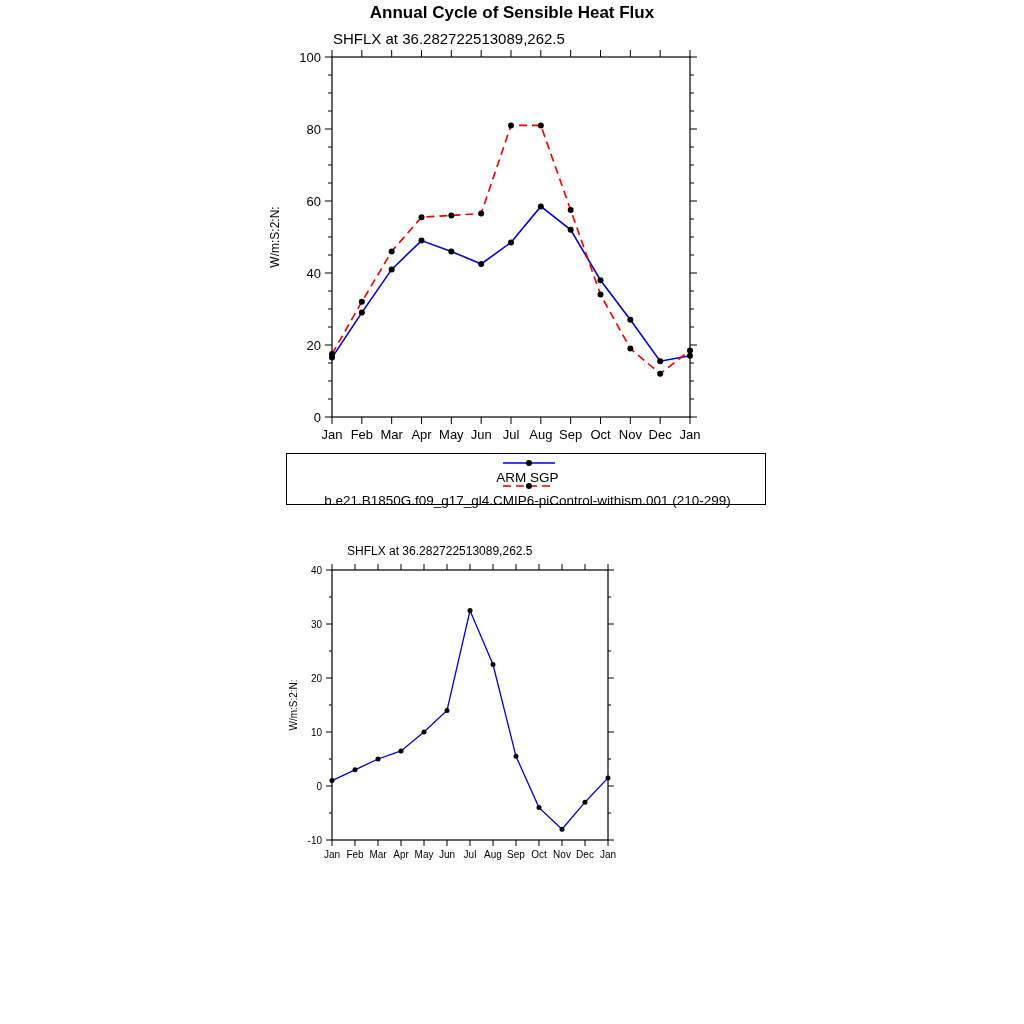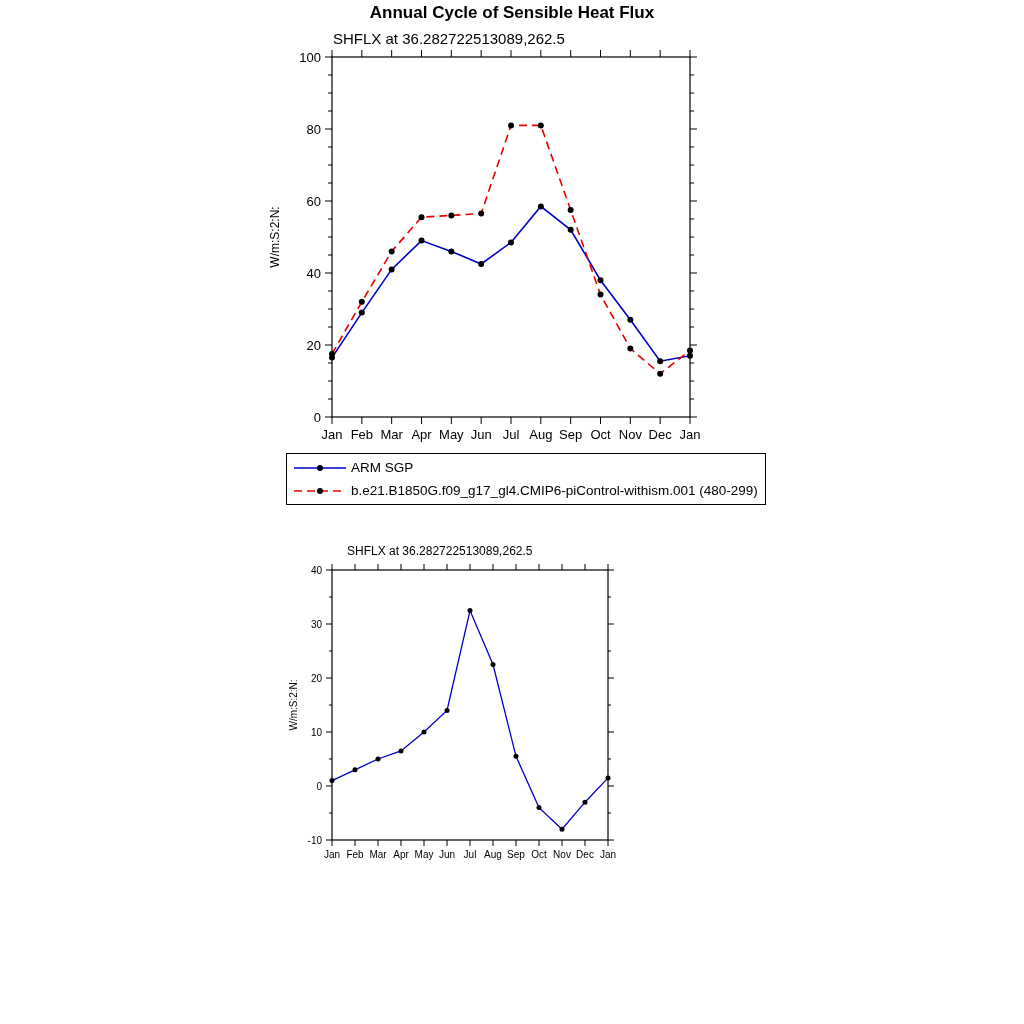--- a/index.html
+++ b/index.html
@@ -4,21 +4,21 @@
 <style>
   html,body{margin:0;padding:0;background:#ffffff;}
   .page{position:relative;width:810px;height:1024px;background:#ffffff;overflow:hidden;
         font-family:"Liberation Sans","DejaVu Sans",sans-serif;color:#000;}
   .t1{position:absolute;left:232px;top:3px;width:560px;text-align:center;
       font-weight:bold;font-size:17px;}
   .s1{position:absolute;left:333px;top:30px;font-size:15px;}
   .c1{position:absolute;left:0;top:50px;}
   .legend{position:absolute;left:286px;top:453px;width:478px;border:1px solid #000;
           background:#fff;padding:2px 0;}
-  .lrow{display:flex;align-items:center;height:23px;}
+  .lrow{display:flex;align-items:center;height:23px;flex-direction:column;}
   .lsample{margin-left:5px;flex:0 0 auto;}
   .ltext{margin-left:3px;font-size:13.5px;white-space:nowrap;}
   .t2{position:absolute;left:190px;top:525px;width:560px;text-align:center;
       font-weight:bold;font-size:13px;}
   .s2{position:absolute;left:347px;top:544px;font-size:12px;}
   .c2{position:absolute;left:0;top:558px;}
   svg text{font-family:"Liberation Sans","DejaVu Sans",sans-serif;fill:#000;}
 </style>
 </head>
 <body>
@@ -154,21 +154,21 @@
           <line x1="2" y1="7" x2="54" y2="7" stroke="#0000c8" stroke-width="1.6"></line>
           <circle cx="28" cy="7" r="3" fill="#000000"></circle>
         </svg>
       <span class="ltext">ARM SGP</span>
     </div>
     <div class="lrow">
       <svg class="lsample" width="56" height="14">
           <line x1="2" y1="7" x2="54" y2="7" stroke="#e60000" stroke-width="1.6" stroke-dasharray="8,5"></line>
           <circle cx="28" cy="7" r="3" fill="#000000"></circle>
         </svg>
-      <span class="ltext">b.e21.B1850G.f09_g17_gl4.CMIP6-piControl-withism.001 (480-299)</span>
+      <span class="ltext">b.e21.B1850G.f09_g17_gl4.CMIP6-piControl-withism.001 (210-299)</span>
     </div>
   </div>
 
   <div class="s2">SHFLX at 36.282722513089,262.5</div>
 
   <svg class="c2" width="1024" height="320">
       <rect x="332" y="12" width="276" height="270" fill="none" stroke="#000" stroke-width="1.2"></rect>
       <line x1="326" y1="282" x2="332" y2="282" stroke="#000"></line>
       <line x1="608" y1="282" x2="614" y2="282" stroke="#000"></line>
       <text x="322" y="285.5" text-anchor="end" font-size="10">-10</text>

